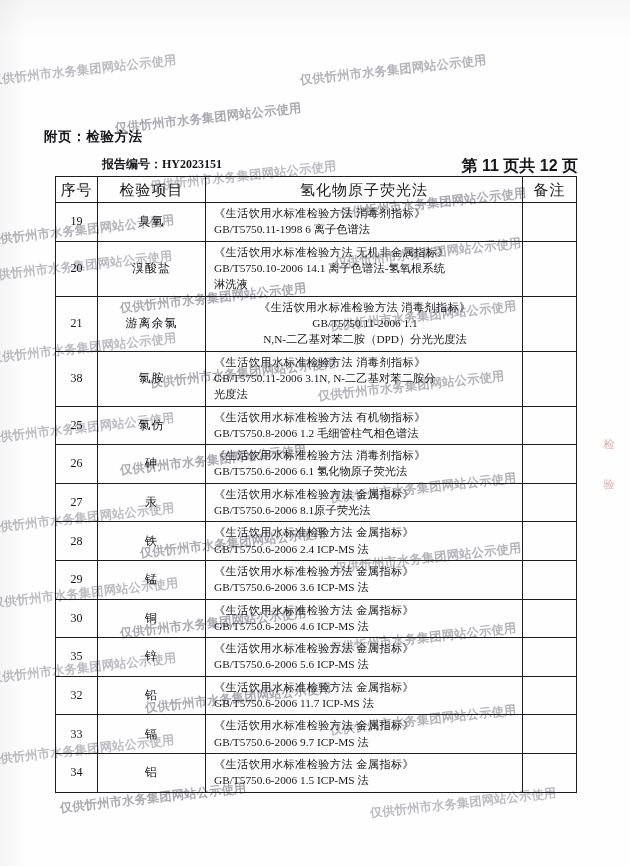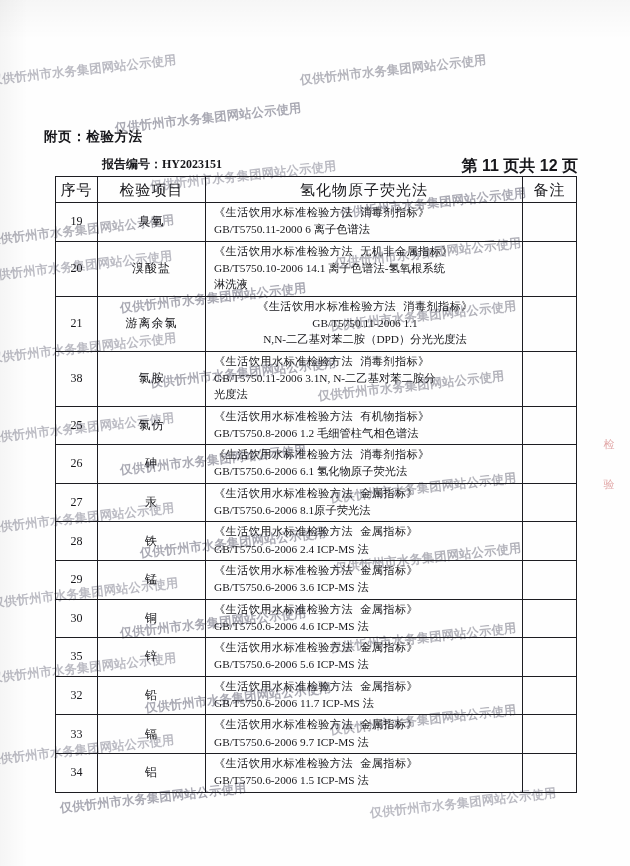--- a/index.html
+++ b/index.html
@@ -146,21 +146,21 @@
   td.std {
     padding: 2px 6px 3px 8px;
     font-family: "Liberation Serif", "DejaVu Serif", serif;
     font-size: 11.3px;
   }
   td.std .ln {
     display: block;
     white-space: nowrap;
   }
   td.std .ln.cn {
-    font-family: Liberation Mono, monospace;
+    font-family: Liberation Serif, serif;
     font-size: 11.2px;
     letter-spacing: 0.4px;
   }
   td.std.center .ln {
     text-align: center;
   }
   .row-1 { height: 36px; }
   .row-3 { height: 52px; }
   .row-6 { height: 36px; }
 
@@ -204,21 +204,21 @@
           <th>氢化物原子荧光法</th>
           <th>备注</th>
         </tr>
       </thead>
       <tbody id="table-body">
           <tr class="row-1">
             <td class="no">19</td>
             <td class="item">臭氧</td>
             <td class="std">
               <span class="ln cn">《生活饮用水标准检验方法  消毒剂指标》</span>
-              <span class="ln">GB/T5750.11-2000  6 离子色谱法</span>
+              <span class="ln">GB/T5750.11-1998  6 离子色谱法</span>
             </td>
             <td class="rem"></td>
           </tr>
           <tr class="row-3">
             <td class="no">20</td>
             <td class="item">溴酸盐</td>
             <td class="std">
               <span class="ln cn">《生活饮用水标准检验方法  无机非金属指标》</span>
               <span class="ln">GB/T5750.10-2006  14.1 离子色谱法-氢氧根系统</span>
               <span class="ln">淋洗液</span>

